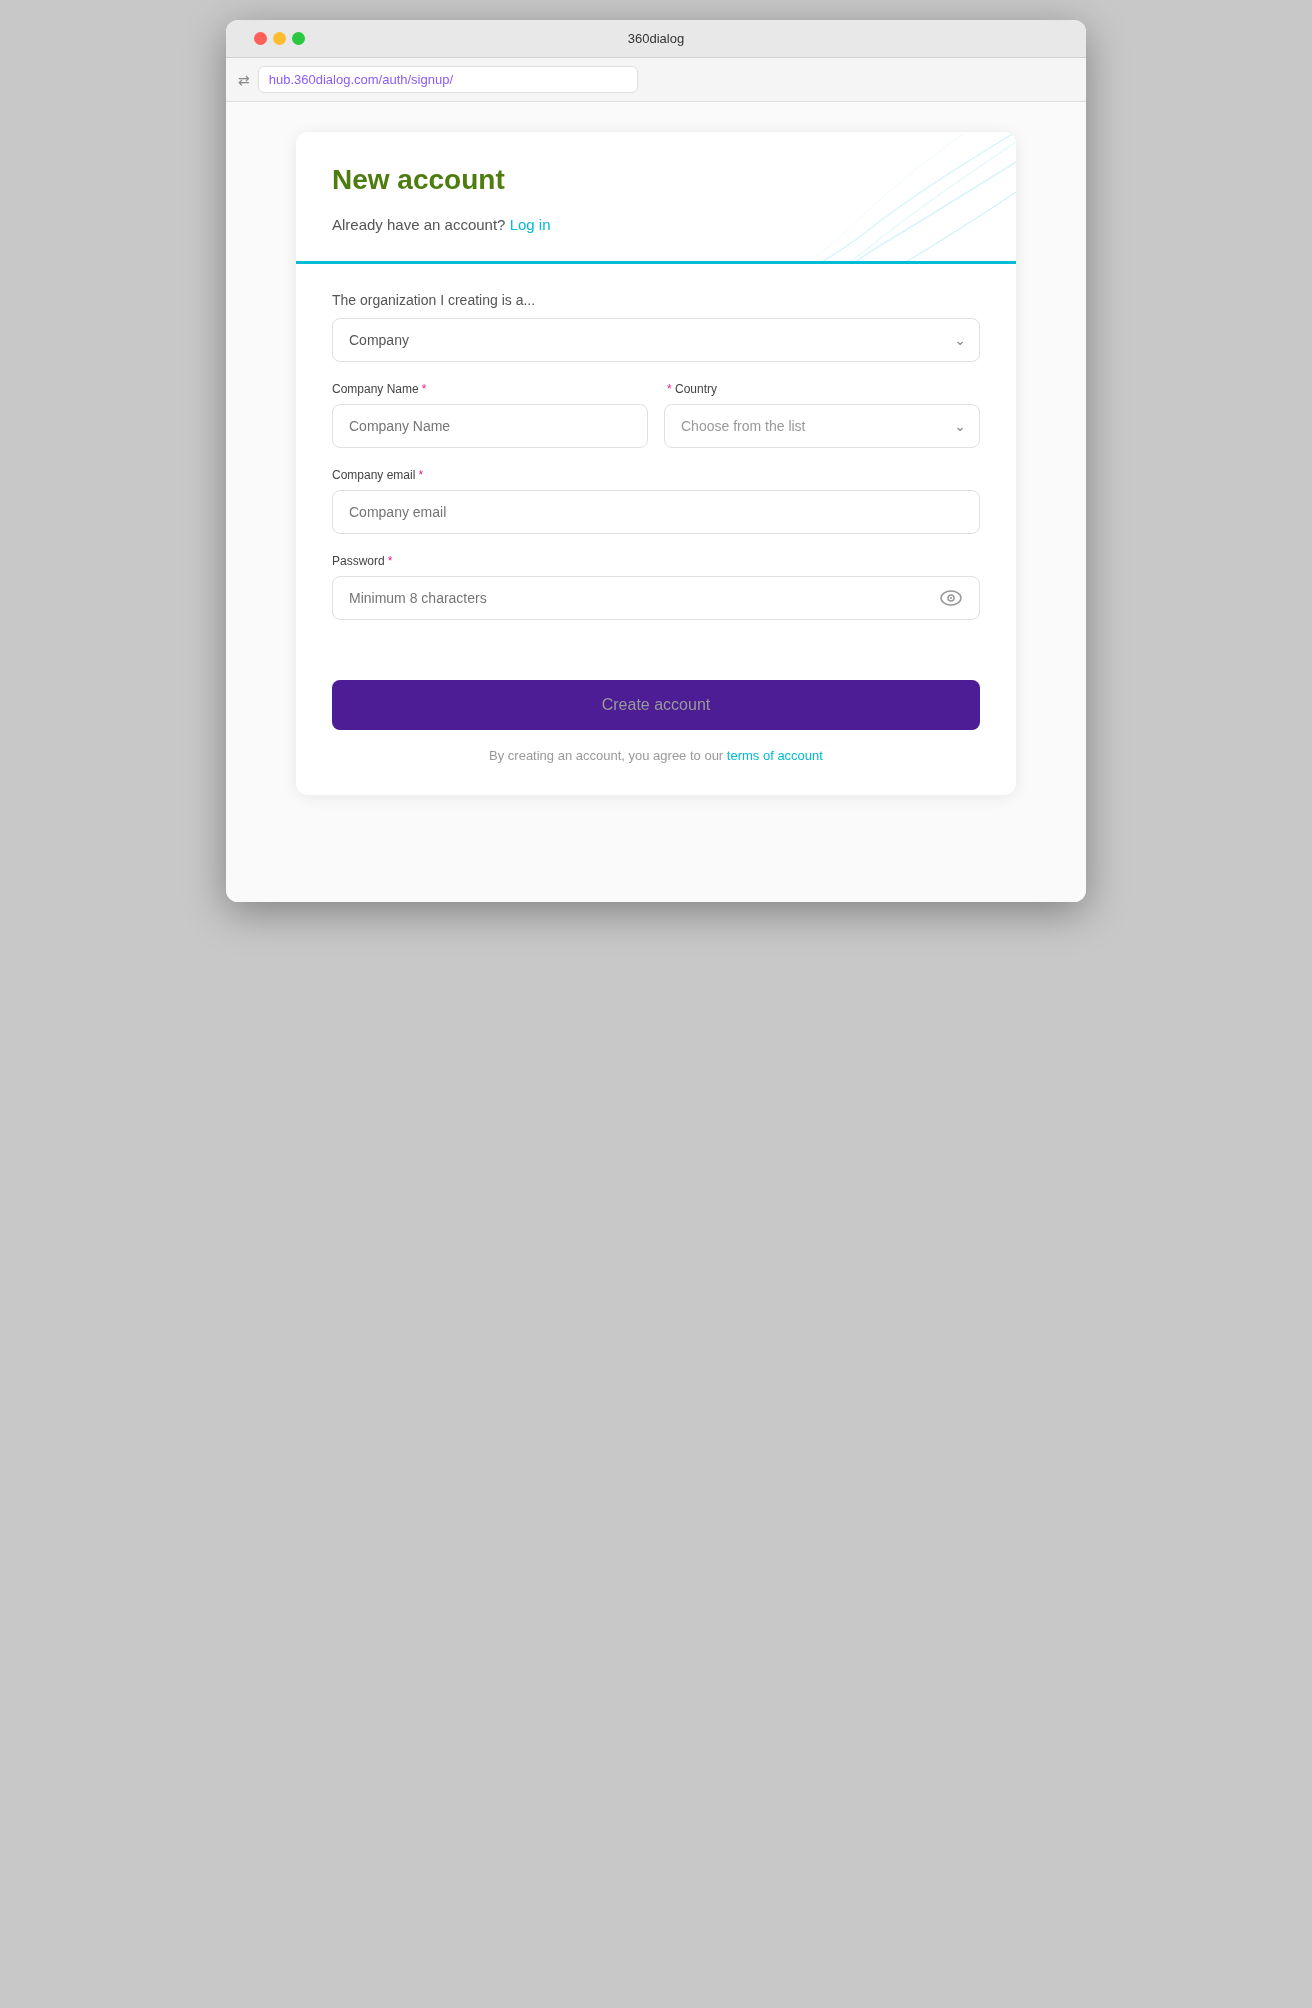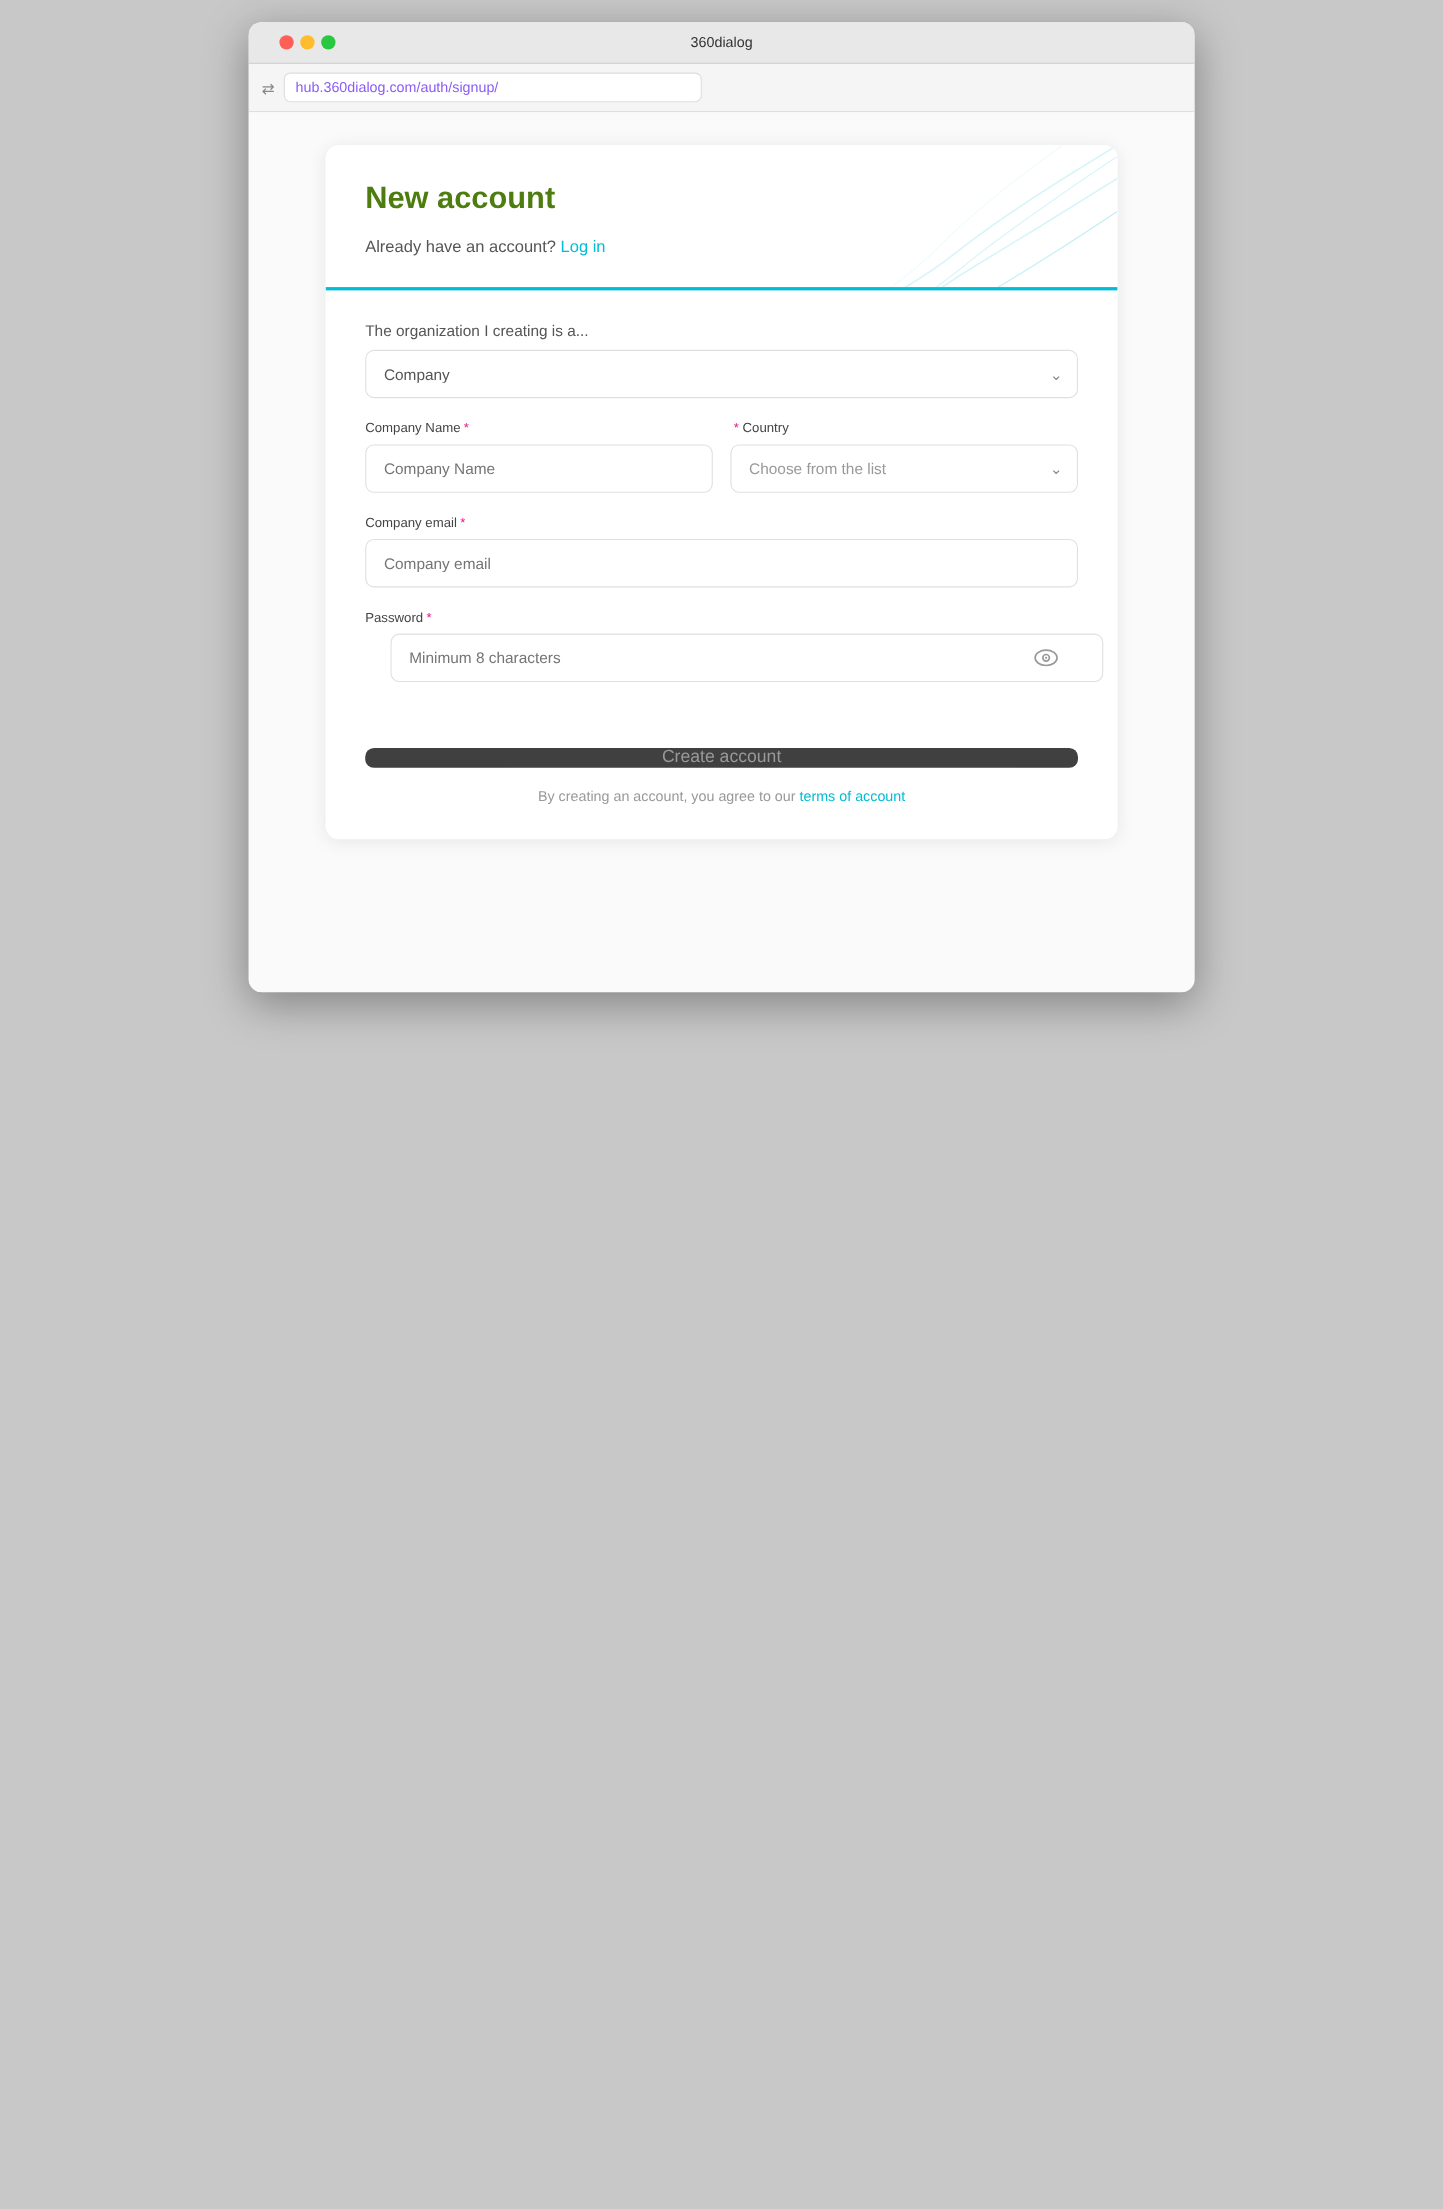--- a/index.html
+++ b/index.html
@@ -244,21 +244,22 @@
     }
 
     .org-label {
       font-size: 14px;
       color: #555;
       margin-bottom: 10px;
     }
 
     .btn-primary {
       width: 100%;
-      background: #404040;
+      padding: 16px;
+      background: #4c1d95;
       color: #999;
       border: none;
       border-radius: 8px;
       font-size: 16px;
       font-weight: 500;
       cursor: pointer;
       margin-top: 8px;
       margin-bottom: 18px;
       transition: background 0.2s;
     }
@@ -369,21 +370,21 @@
           </label>
           <input class="form-control" type="email" placeholder="Company email" style="">
         </div>
 
         
         <div class="form-group">
           <label class="form-label">
             <span>Password</span><span class="required">*</span>
           </label>
           <div class="password-wrapper">
-            <input class="form-control" type="password" style=" margin-left: 23px;" placeholder="Minimum 8 characters">
+            <input class="form-control" type="password" style="" placeholder="Minimum 8 characters">
             <button class="password-toggle">
               <svg width="22" height="18" viewBox="0 0 22 18" fill="none" xmlns="http://www.w3.org/2000/svg">
                 <ellipse cx="11" cy="9" rx="10" ry="7" stroke="#999" stroke-width="1.5" fill="none"></ellipse>
                 <circle cx="11" cy="9" r="3" stroke="#999" stroke-width="1.5" fill="none"></circle>
                 <circle cx="11" cy="9" r="1" fill="#999"></circle>
               </svg>
             </button>
           </div>
         </div>
 

